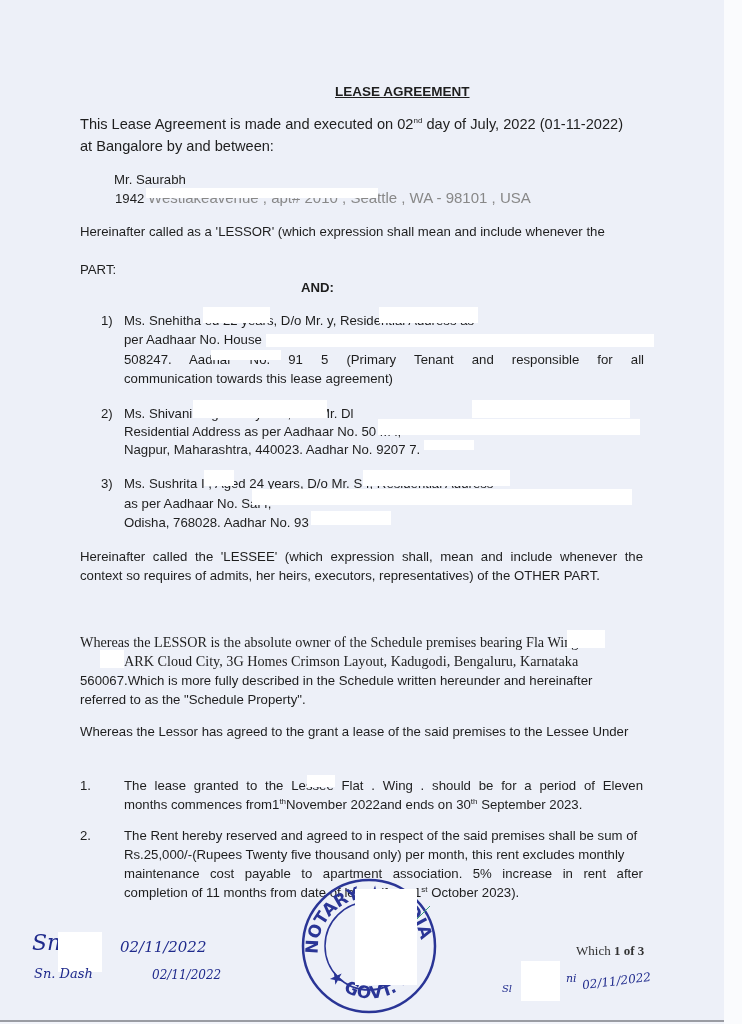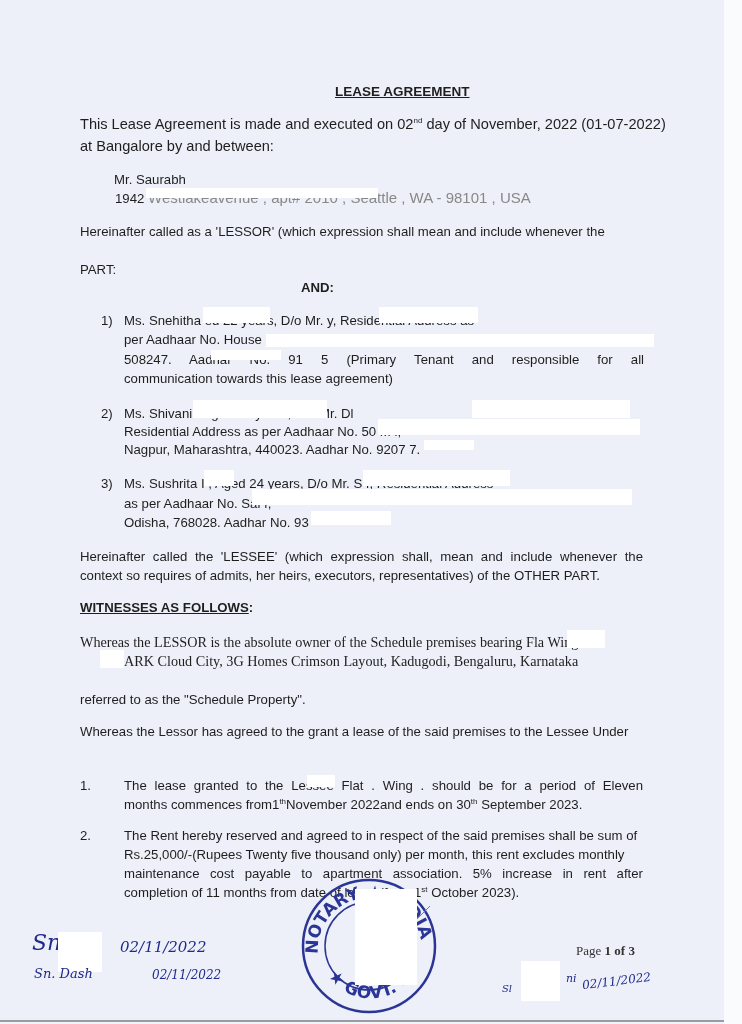--- a/index.html
+++ b/index.html
@@ -27,21 +27,21 @@
     .stamp { position: absolute; left: 298px; top: 876px; width: 142px; height: 140px; }
     .pagenum { position: absolute; left: 576px; top: 943px; font-family: "Liberation Serif", serif; font-size: 13px; color: #333; }
   </style>
 </head>
 <body>
 
 <div class="page">
 
   <div class="t title" style="left:303px; top:82px;padding-left:32px;">LEASE AGREEMENT</div>
 
-  <div class="t" style="left:80px; top:114px; font-size:14.6px;"><span>This Lease Agreement is made and executed on 02</span><sup>nd</sup><span> day of November, 2022 (01-07-2022)</span></div>
+  <div class="t" style="left:80px; top:114px; font-size:14.6px;"><span>This Lease Agreement is made and executed on 02</span><sup>nd</sup><span> day of July, 2022 (01-11-2022)</span></div>
   <div class="t" style="left:80px; top:136px; font-size:14.6px;">at Bangalore by and between:</div>
 
   <div class="t" style="left:114px; top:170px;">Mr. Saurabh</div>
   <div class="t" style="left:115px; top:188px;"><span>1942</span> <span style="color:#888; font-size:15px;">Westlakeavenue , apt# 2010 , Seattle , WA - 98101 , USA</span></div>
   <div class="redact" style="left:146px; top:188px; width:232px; height:10px;"></div>
 
   <div class="t" style="left:80px; top:222px;">Hereinafter called as a 'LESSOR' (which expression shall mean and include whenever the</div>
   <div class="t" style="left:80px; top:260px;">PART:</div>
   <div class="t bold" style="left:301px; top:278px;">AND:</div>
 
@@ -69,26 +69,26 @@
   <div class="t" style="left:124px; top:494px;">as per Aadhaar No. Sai                                                                              ı,</div>
   <div class="t" style="left:124px; top:513px;">Odisha, 768028. Aadhar No. 93</div>
   <div class="redact" style="left:204px; top:470px; width:30px; height:16px;"></div>
   <div class="redact" style="left:363px; top:470px; width:147px; height:16px;"></div>
   <div class="redact" style="left:252px; top:489px; width:380px; height:16px;"></div>
   <div class="redact" style="left:311px; top:511px; width:80px; height:14px;"></div>
 
   <div class="t just" style="left:80px; top:547px; width:563px;">Hereinafter called the 'LESSEE' (which expression shall, mean and include whenever the</div>
   <div class="t" style="left:80px; top:566px;">context so requires of admits, her heirs, executors, representatives) of the OTHER PART.</div>
 
-  <div class="t bold" style="left:80px; top:598px;"><span class="ul">WITNESSES AS FOLLOWS</span><span>:</span></div>
 
   <div class="t serif" style="left:80px; top:632px;">Whereas the LESSOR is the absolute owner of the Schedule premises bearing Fla            Wing</div>
   <div class="redact" style="left:567px; top:630px; width:38px; height:18px;"></div>
   <div class="t serif" style="left:124px; top:651px;">ARK Cloud City, 3G Homes Crimson Layout, Kadugodi, Bengaluru, Karnataka</div>
   <div class="redact" style="left:100px; top:650px; width:24px; height:18px;"></div>
+  <div class="t" style="left:80px; top:671px;">560067.Which is more fully described in the Schedule written hereunder and hereinafter</div>
   <div class="t" style="left:80px; top:690px;">referred to as the "Schedule Property".</div>
 
   <div class="t" style="left:80px; top:722px;">Whereas the Lessor has agreed to the grant a lease of the said premises to the Lessee Under</div>
 
   <div class="t" style="left:80px; top:776px;">1.</div>
   <div class="t just" style="left:124px; top:776px; width:519px;">The lease granted to the Lessee Flat       . Wing  . should be for a period of Eleven</div>
   <div class="redact" style="left:307px; top:775px; width:28px; height:12px;"></div>
   <div class="t" style="left:124px; top:795px;"><span>months commences from1</span><sup>th</sup><span>November 2022and ends on 30</span><sup>th</sup><span> September 2023.</span></div>
 
   <div class="t" style="left:80px; top:826px;">2.</div>
@@ -113,20 +113,20 @@
     <line x1="110" y1="52" x2="132" y2="30" stroke="#3aa07a" stroke-width="1"></line>
   </svg>
   <div class="redact" style="left:355px; top:889px; width:62px; height:96px;"></div>
 
   <div class="sig" style="left:32px; top:930px; font-size:22px;">Sn</div>
   <div class="redact" style="left:58px; top:932px; width:44px; height:40px;"></div>
   <div class="sig" style="left:120px; top:938px; font-size:15px;">02/11/2022</div>
   <div class="sig" style="left:34px; top:966px; font-size:13px;">Sn.     Dash</div>
   <div class="sig" style="left:152px; top:968px; font-size:12px;">02/11/2022</div>
 
-  <div class="pagenum"><span>Page </span><b>1</b><b> of </b><b>3</b></div>
+  <div class="pagenum"><span>Which </span><b>1</b><b> of </b><b>3</b></div>
 
   <div class="sig" style="left:502px; top:983px; font-size:10px;">Sl</div>
   <div class="redact" style="left:521px; top:961px; width:39px; height:40px;"></div>
   <div class="sig" style="left:566px; top:972px; font-size:11px;">ni</div>
   <div class="sig" style="left:582px; top:974px; font-size:12px; transform:rotate(-7deg);">02/11/2022</div>
 </div>
 <div class="edge"></div>
 
 </body></html>

